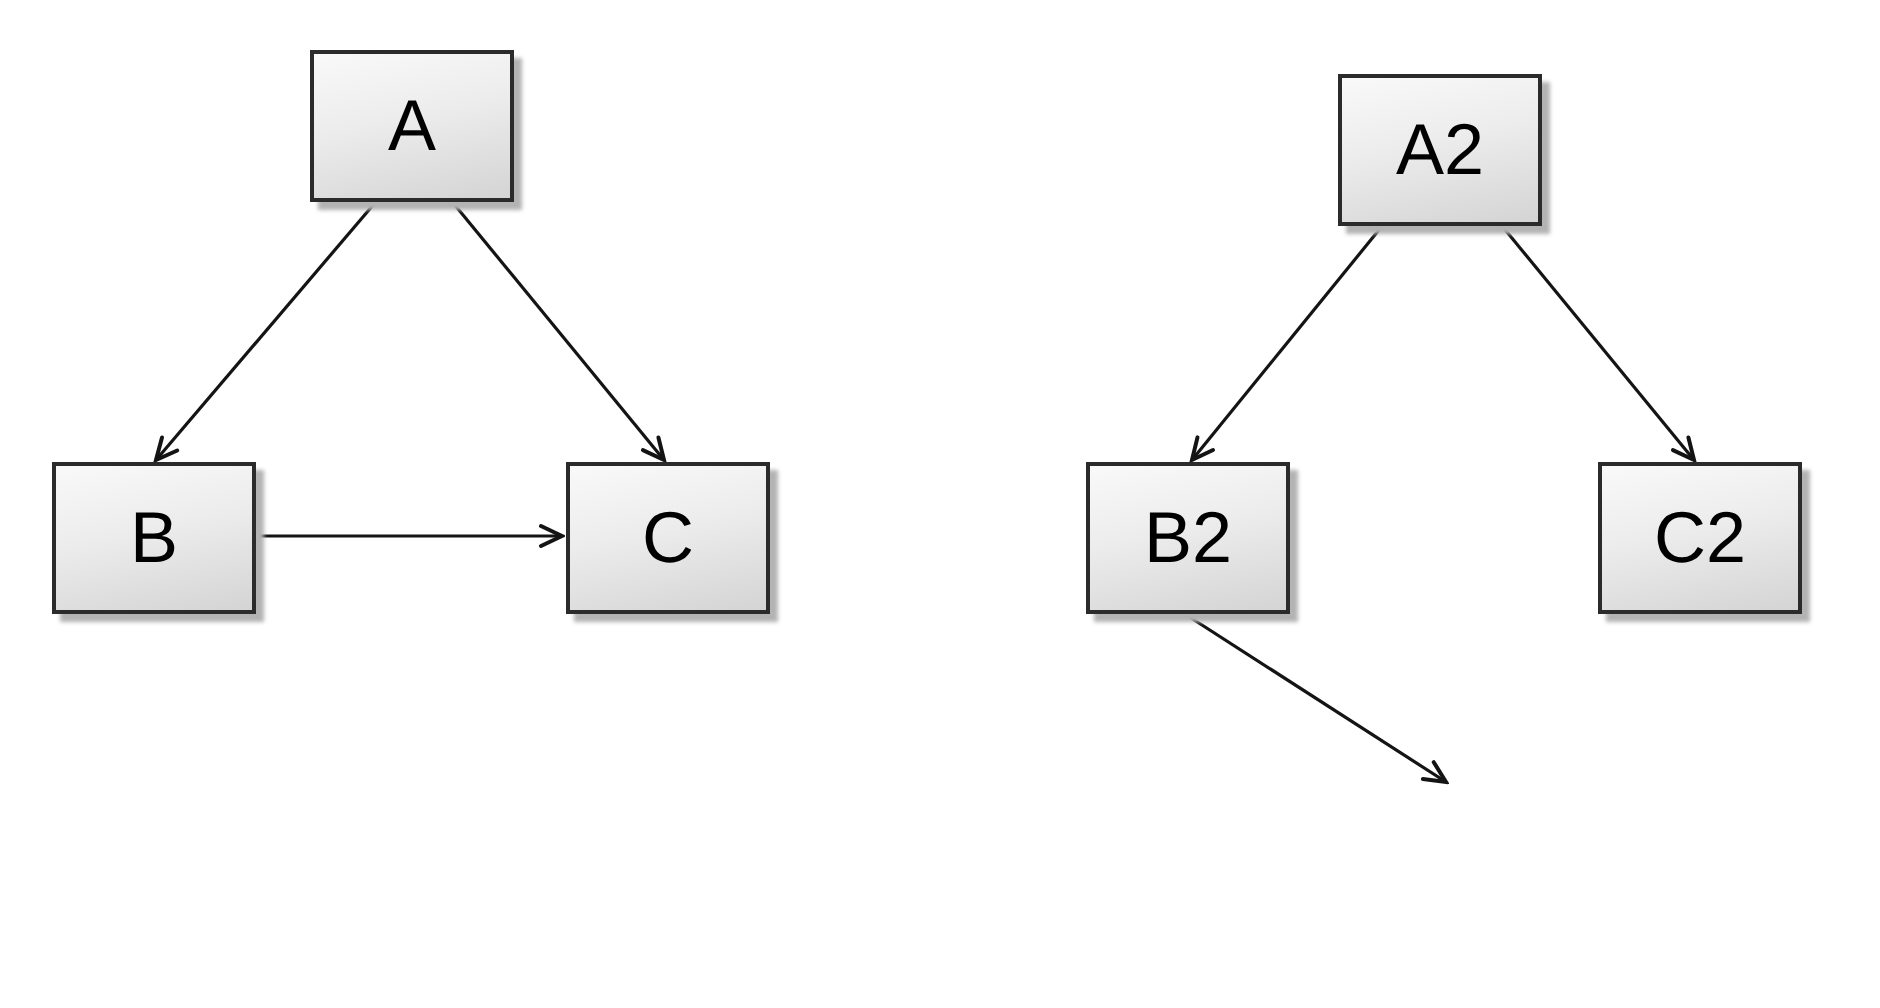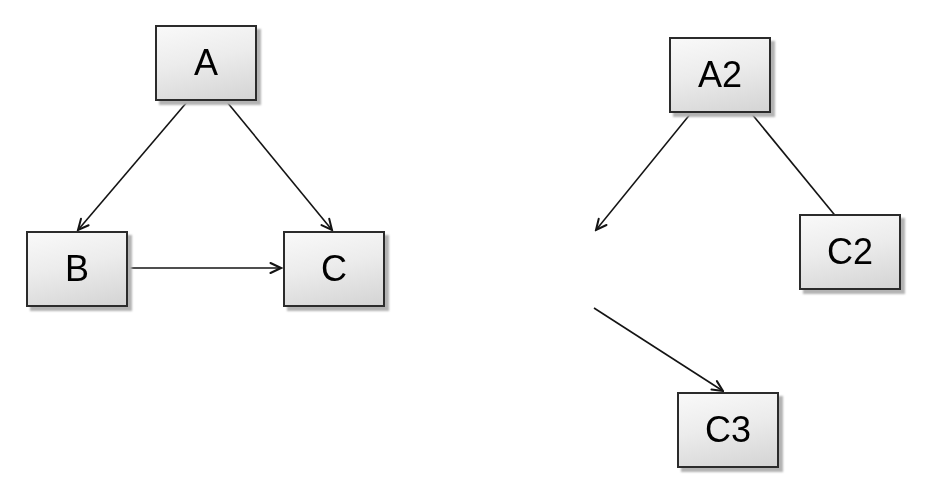--- a/index.html
+++ b/index.html
@@ -26,21 +26,21 @@
     color: #000000;
     line-height: 1;
     user-select: none;
   }
   
   .pos-A  { left: 155px; top: 25px; }
   .pos-B  { left: 26px;  top: 231px; }
   .pos-C  { left: 283px; top: 231px; }
   .pos-A2 { left: 669px; top: 37px; }
   .pos-B2 { left: 543px; top: 231px; }
-  .pos-C2 { left: 799px; top: 214px; text-align: center; }
+  .pos-C2 { left: 799px; top: 231px; text-align: center; }
   .pos-C3 { left: 677px; top: 392px; }
   .edge { stroke: #141414; stroke-width: 1.6; fill: none; }
 </style>
 </head>
 <body>
 
 <div class="canvas">
 
   <svg class="edge-layer" viewBox="0 0 940 504" xmlns="http://www.w3.org/2000/svg">
     <defs>
@@ -62,20 +62,20 @@
   <div class="node pos-B">
     <span class="label">B</span>
   </div>
   <div class="node pos-C">
     <span class="label">C</span>
   </div>
 
   <div class="node pos-A2">
     <span class="label">A2</span>
   </div>
+  <div class="node pos-B2">
+    <span class="label">B2</span>
+  </div>
   <div class="node pos-C2">
     <span class="label">C2</span>
-  </div>
-  <div class="node pos-C3">
-    <span class="label">C3</span>
   </div>
 
 </div>
 
 </body></html>

